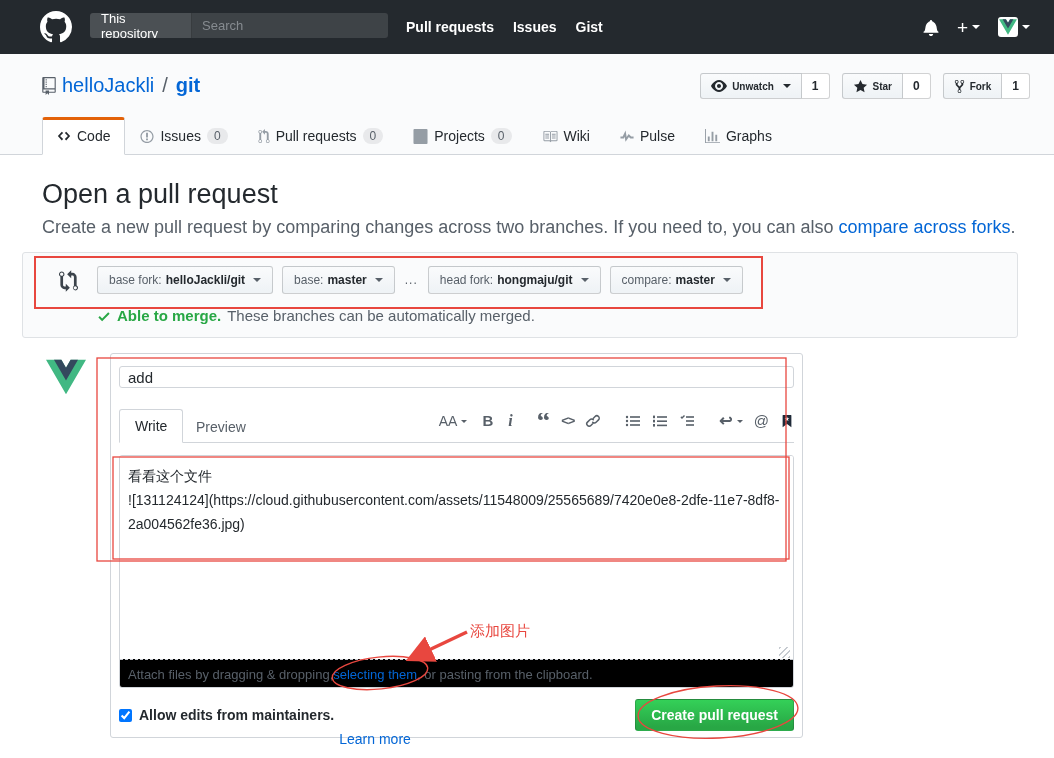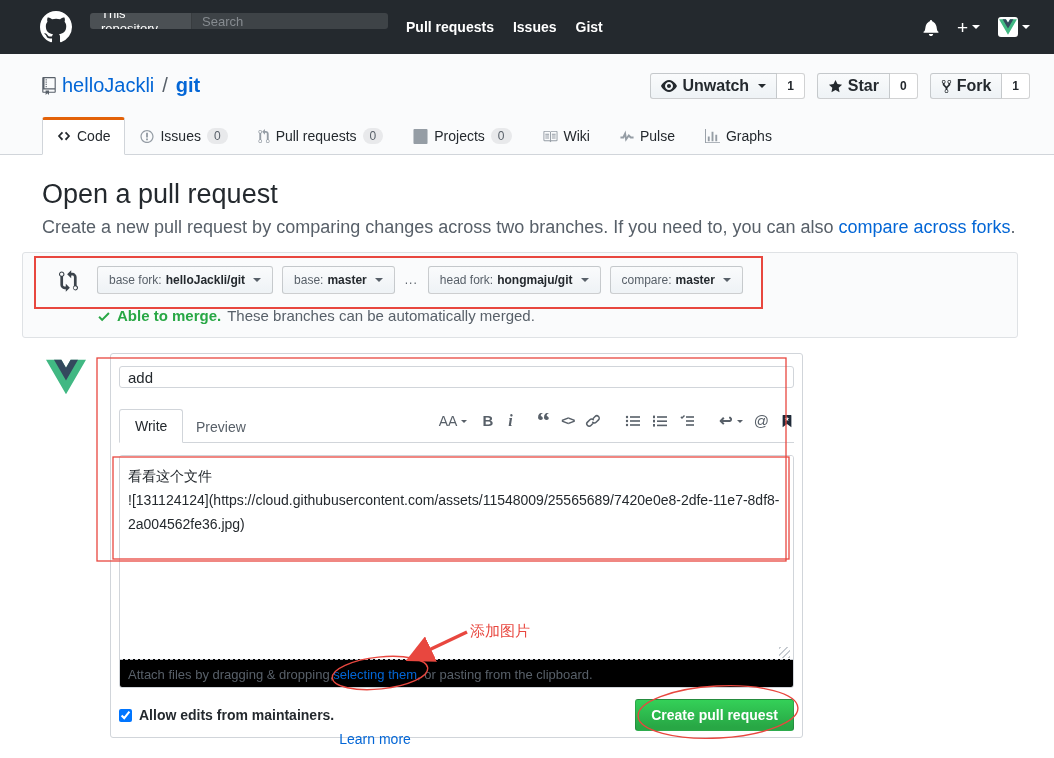--- a/index.html
+++ b/index.html
@@ -4,21 +4,21 @@
 <style>
   * { margin:0; padding:0; box-sizing:border-box; }
   html,body { width:1054px; height:758px; }
   body { position:relative; overflow:hidden; background:#fff;
          font-family:"Liberation Sans", sans-serif; color:#24292e; }
   a { text-decoration:none; }
 
   
   .header { position:absolute; top:0; left:0; width:1054px; height:54px; background:#24292e; }
   .gh-logo { position:absolute; left:40px; top:11px; width:32px; height:32px; cursor:pointer; }
-  .searchbox { position:absolute; left:90px; top:13px; width:298px; height:16px;
+  .searchbox { position:absolute; left:90px; top:13px; width:298px; height:25px;
                display:flex; align-items:stretch; border-radius:3px; overflow:hidden;
                background:rgba(255,255,255,.12); }
   .search-scope { display:flex; align-items:center; padding:0 11px; font-size:13px; color:#fff;
                   background:rgba(255,255,255,.07); border-right:1px solid rgba(0,0,0,.25); cursor:pointer; }
   .search-input { flex:1; background:transparent; border:none; outline:none; color:#fff;
                   font-size:13px; padding:0 10px; font-family:"Liberation Sans",sans-serif; }
   .search-input::placeholder { color:#868b90; }
   .hnav { position:absolute; left:406px; top:0; height:54px; display:flex; align-items:center; gap:19px; }
   .hnav a { color:#fff; font-size:14px; font-weight:700; }
   .hright { position:absolute; right:24px; top:0; height:54px; display:flex; align-items:center; gap:18px; color:#fff; }
@@ -31,21 +31,21 @@
   
   .repo-header { position:absolute; top:54px; left:0; width:1054px; height:101px;
                  background:#fafbfc; border-bottom:1px solid #d1d5da; }
   .repo-title { position:absolute; left:42px; top:20px; font-size:20px; display:flex; align-items:center; gap:6px; }
   .repo-title a { color:#0366d6; }
   .repo-title .sep { color:#586069; margin:0 2px; }
   .repo-title .name { font-weight:700; }
   .repo-actions { position:absolute; right:24px; top:19px; display:flex; gap:12px; }
   .btn-group { display:flex; }
   .gbtn { display:flex; align-items:center; gap:5px; height:26px; padding:12px 10px;
-          font-size:16px; font-weight:700; color:#24292e; cursor:pointer;
+          font-size:10px; font-weight:700; color:#24292e; cursor:pointer;
           background:linear-gradient(-180deg,#fafbfc,#eff3f6 90%);
           border:1px solid rgba(27,31,35,.2); border-radius:3px 0 0 3px; }
   .gcount { display:flex; align-items:center; height:26px; padding:0 10px; font-size:12px; font-weight:700;
             background:#fff; border:1px solid rgba(27,31,35,.2); border-left:0; border-radius:0 3px 3px 0; cursor:pointer; }
   .gbtn svg { fill:#24292e; }
 
   .repo-tabs { position:absolute; left:42px; bottom:-1px; display:flex; align-items:flex-end; }
   .rtab { display:flex; align-items:center; gap:6px; padding:10px 14px; font-size:14px; color:#24292e;
           border:1px solid transparent; cursor:pointer; }
   .rtab svg { fill:#959da5; }

